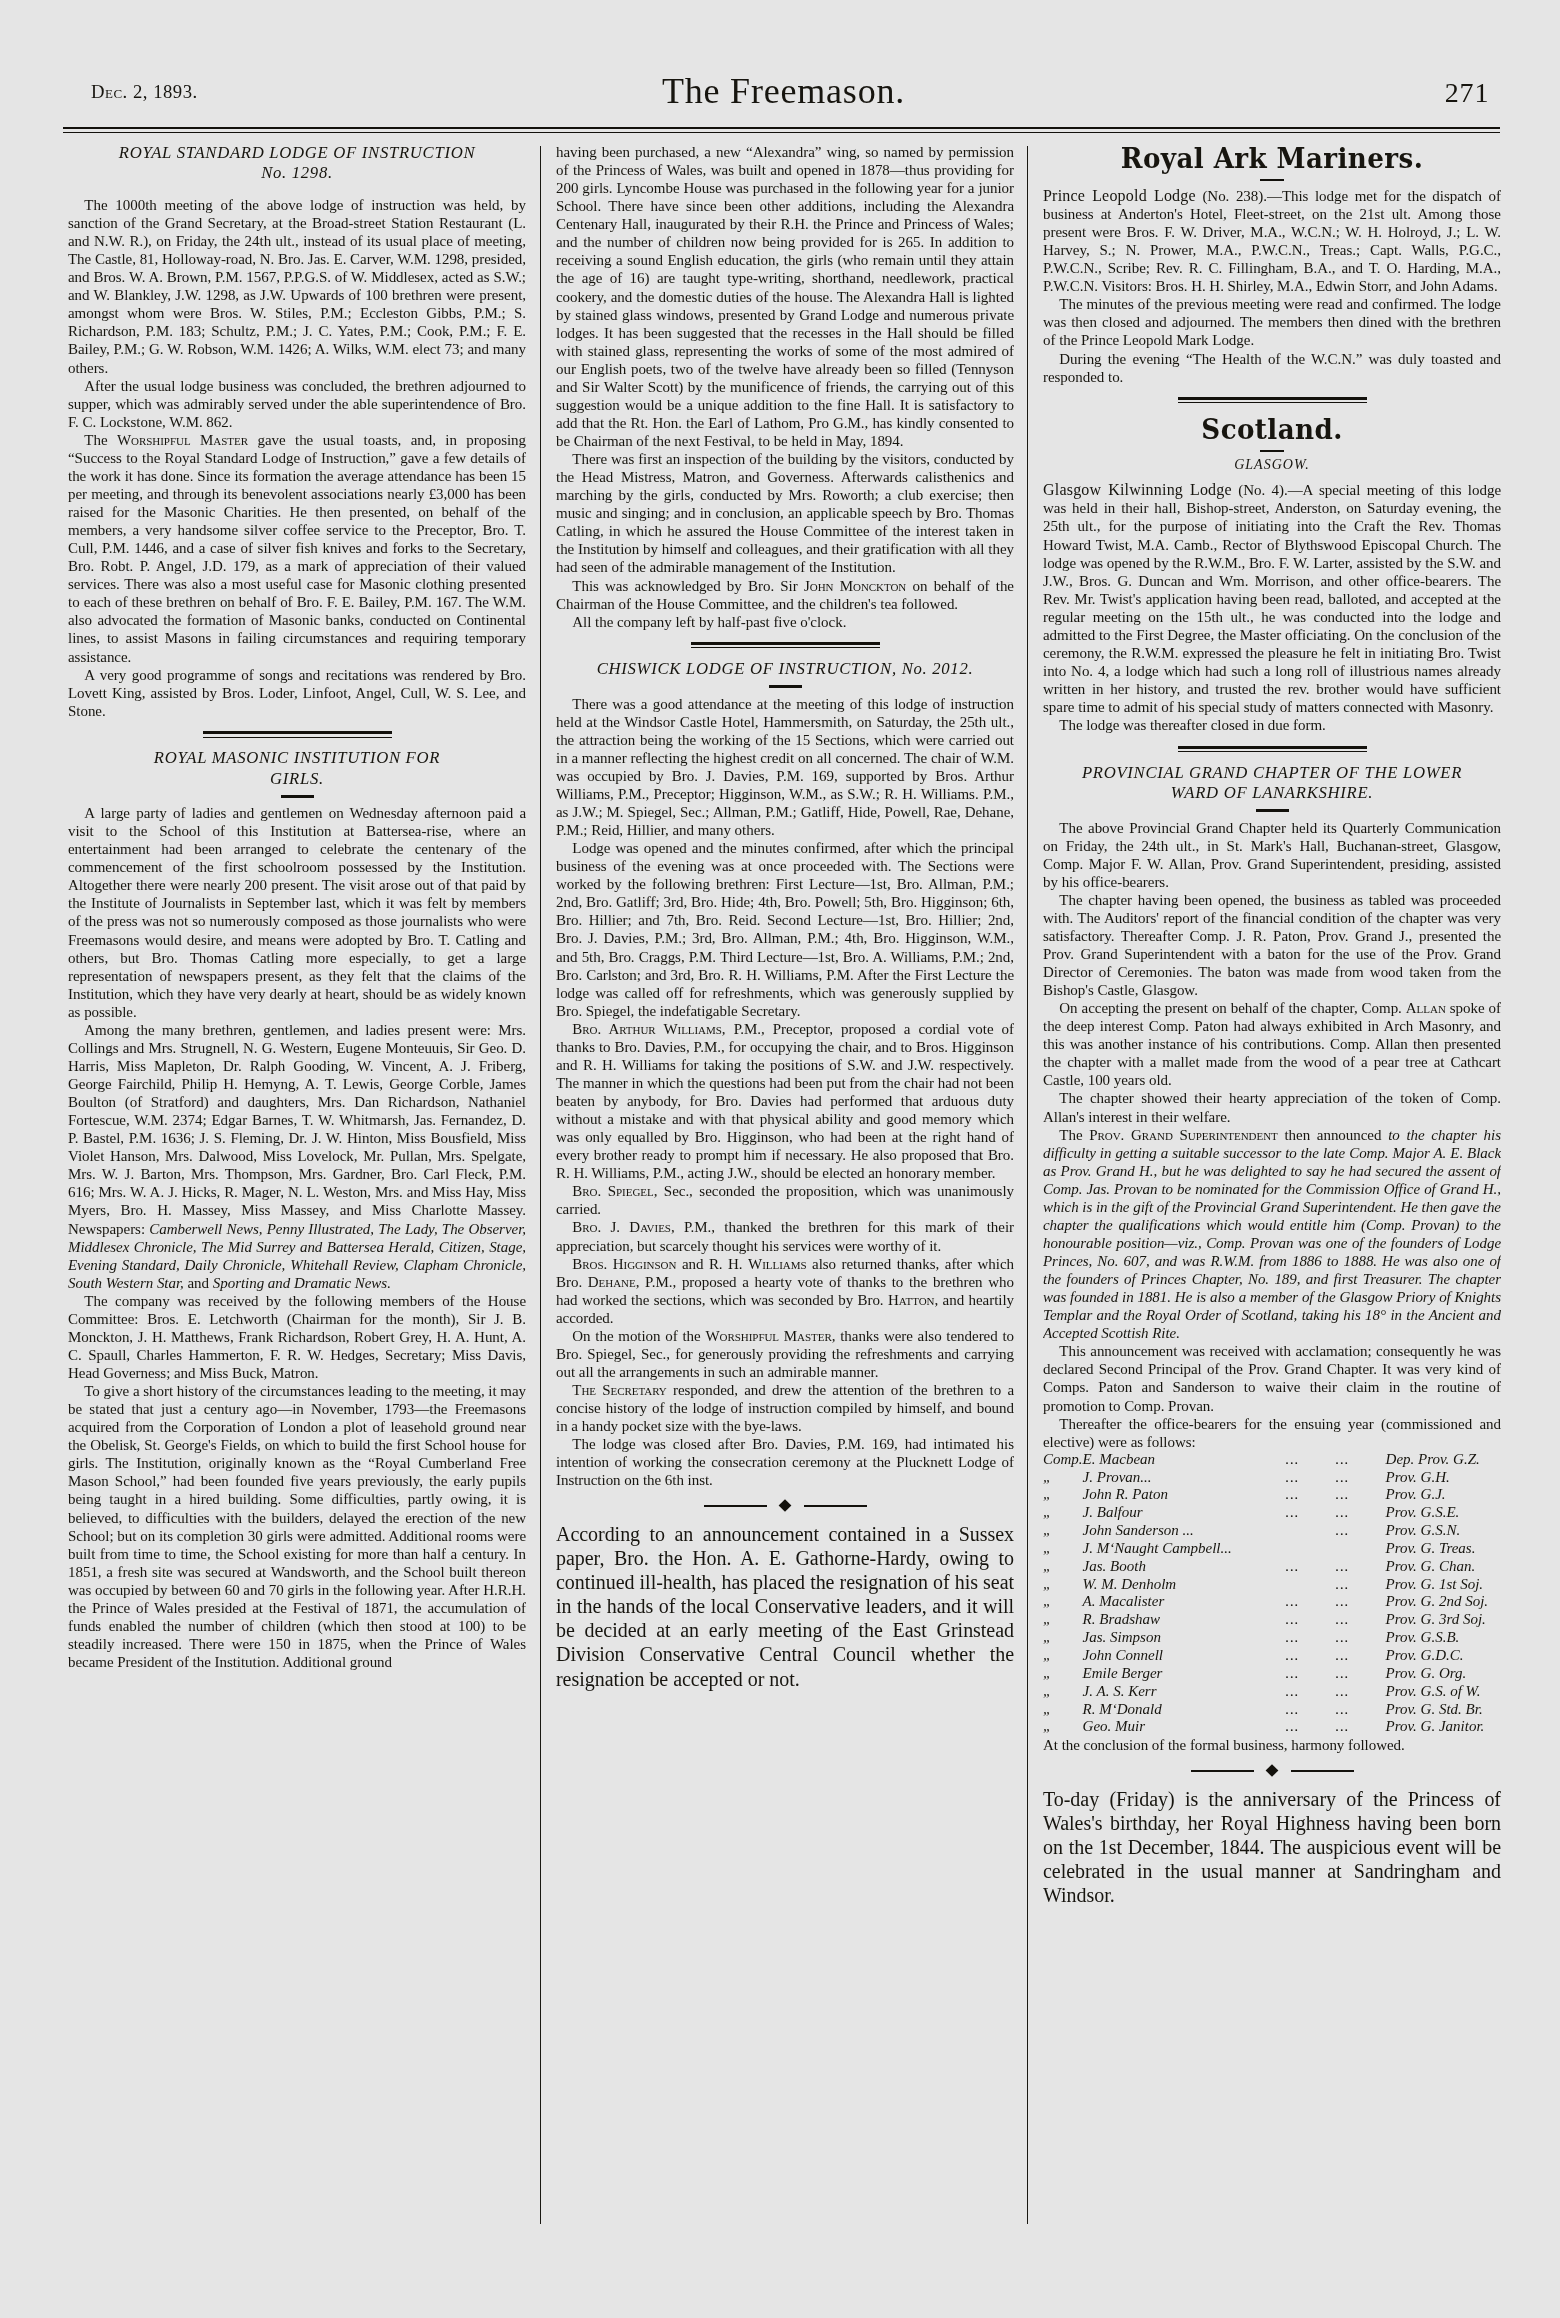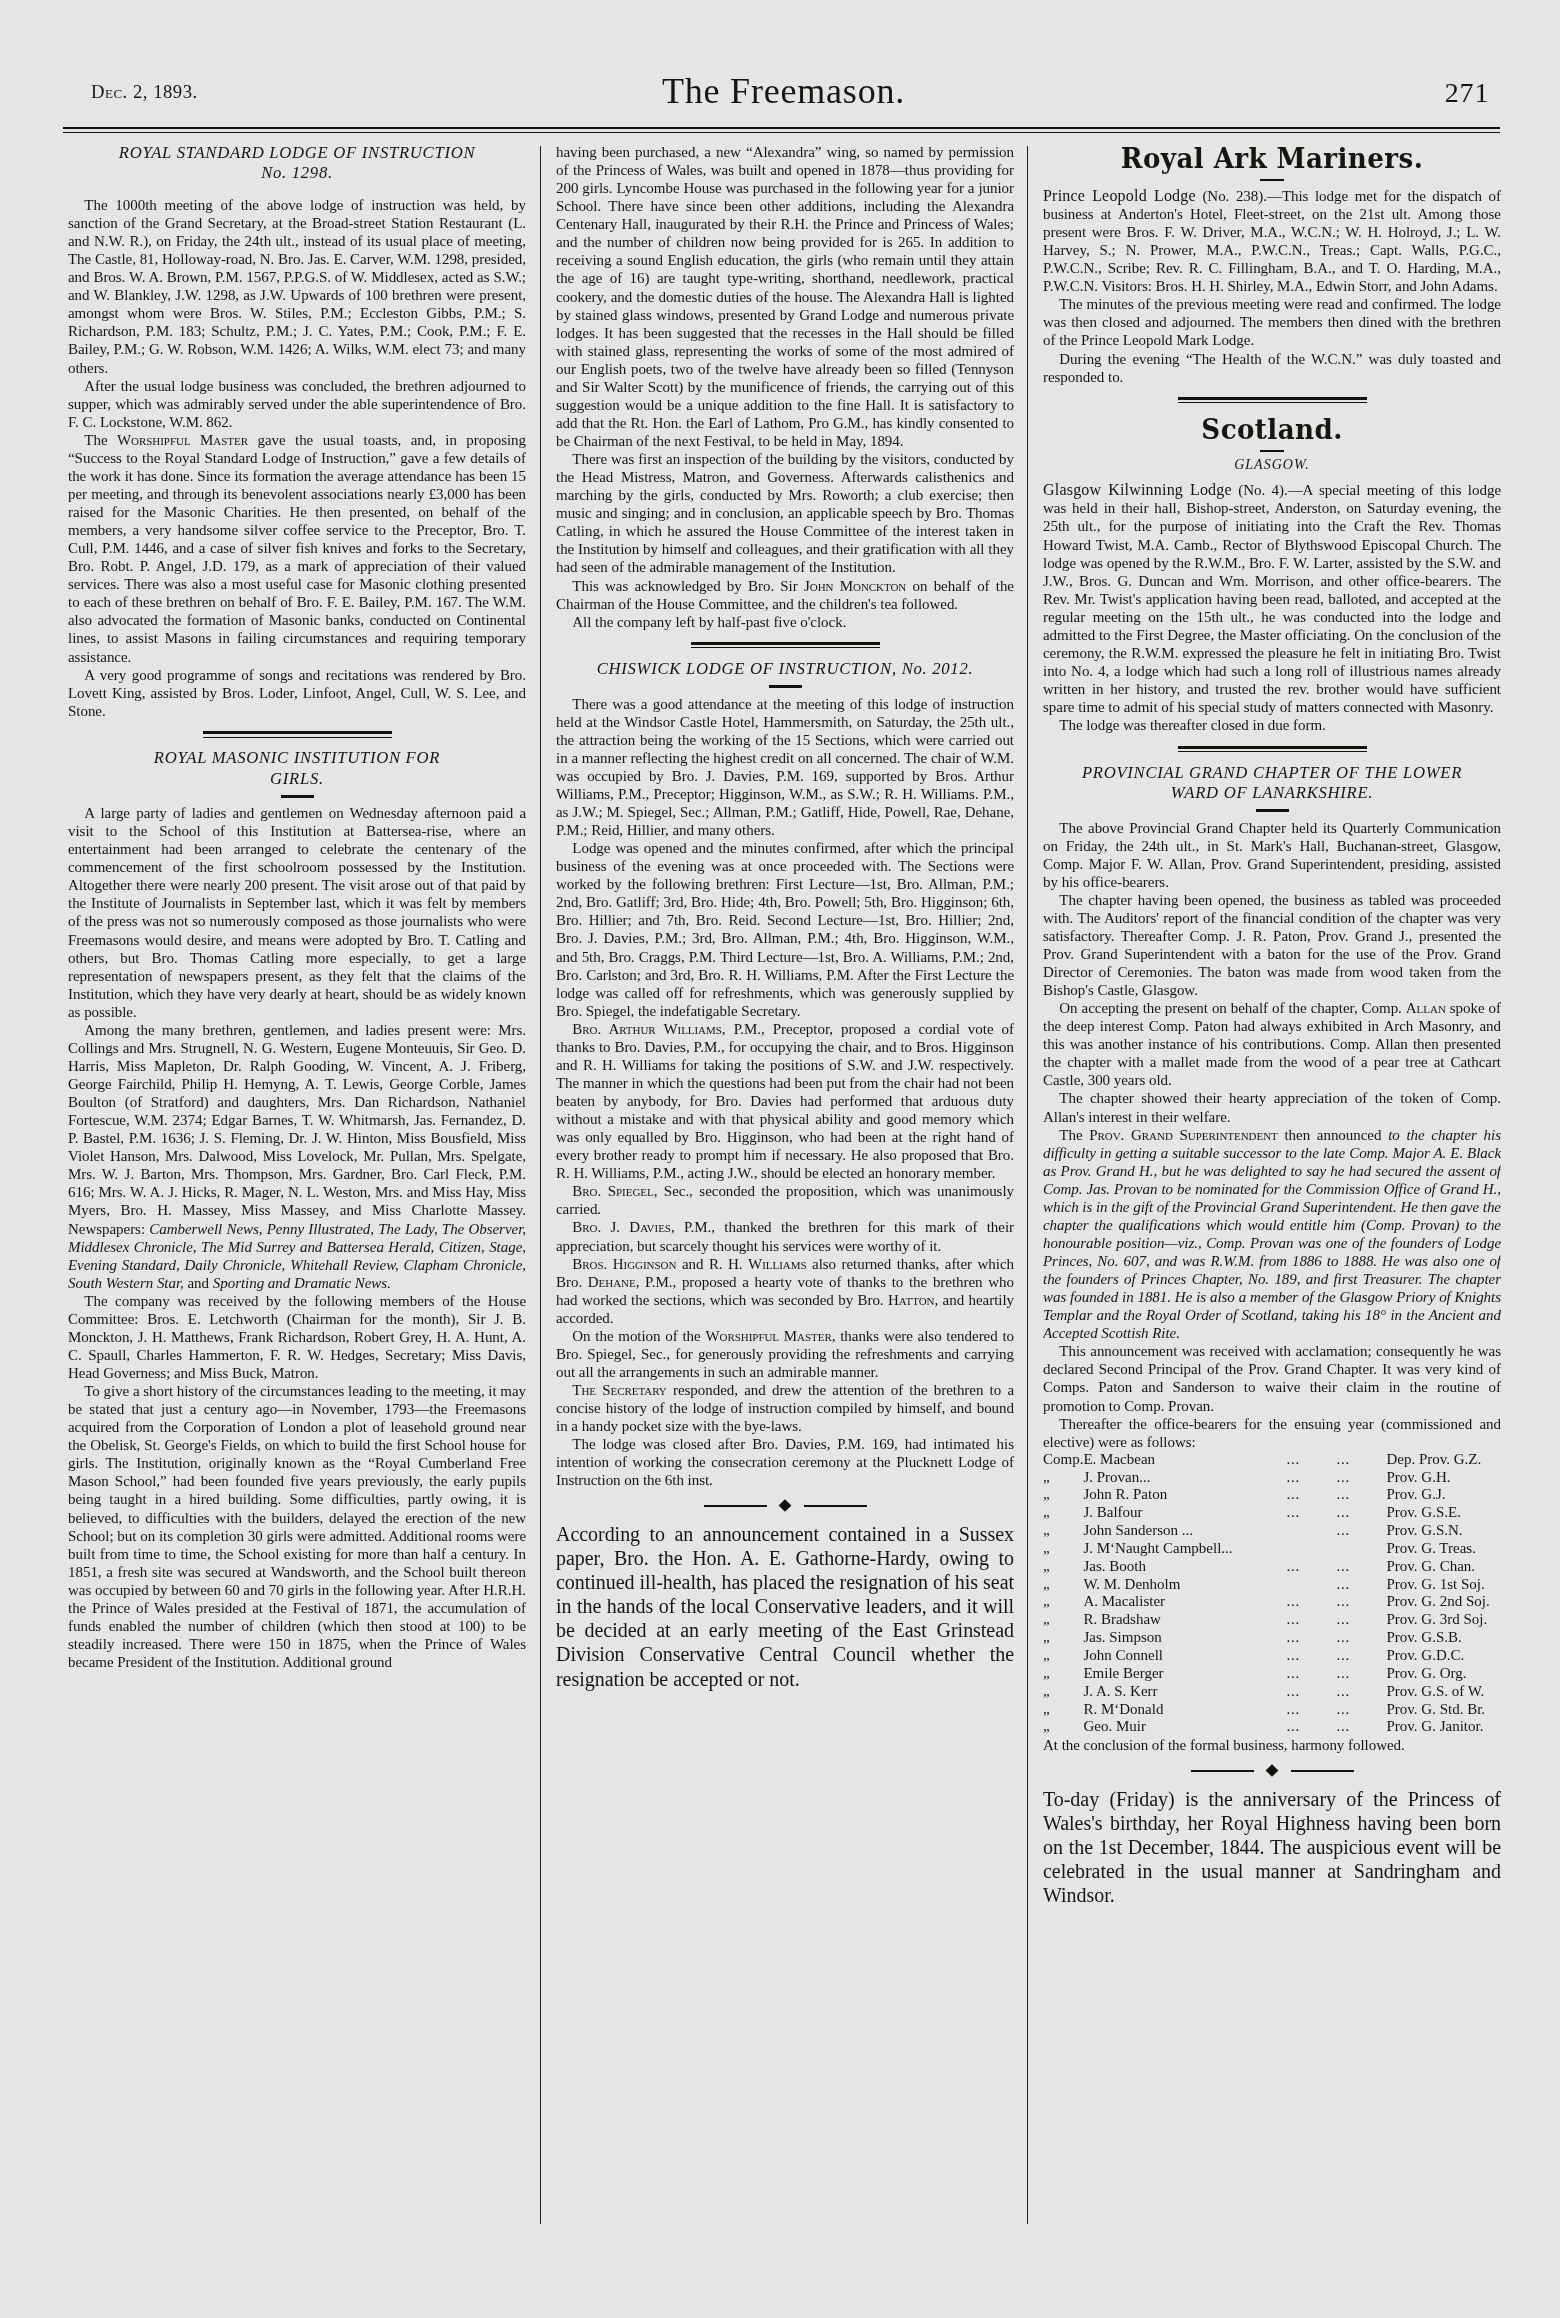--- a/index.html
+++ b/index.html
@@ -195,20 +195,21 @@
 
   i, em { font-style: italic; }
   .sc { font-variant: small-caps; }
 
   
   table.officers {
     border-collapse: collapse;
     width: 100%;
     font-size: 15px;
     line-height: 1.19;
+    font-style: italic;
   }
   table.officers td {
     padding: 0;
     vertical-align: bottom;
     white-space: nowrap;
   }
   td.oname { padding-left: 11.4px; width: 203px; }
   td.odots { text-align: left; width: 50px; color: #13110c; letter-spacing: 0.8px; }
   td.oroles { padding-left: 3.3px; }
   td.opref { width: 24.4px; text-align: left; }
@@ -308,21 +309,21 @@
       <div class="dbl-rule"></div>
 
       <h2 class="sec-head">
         <span>PROVINCIAL GRAND CHAPTER OF THE LOWER</span>
         <span class="ital-sub">WARD OF LANARKSHIRE.</span>
       </h2>
       <div class="short-rule"></div>
 
       <p>The above Provincial Grand Chapter held its Quarterly Communication on Friday, the 24th ult., in St. Mark's Hall, Buchanan-street, Glasgow, Comp. Major F. W. Allan, Prov. Grand Superintendent, presiding, assisted by his office-bearers.</p>
       <p>The chapter having been opened, the business as tabled was proceeded with. The Auditors' report of the financial condition of the chapter was very satisfactory. Thereafter Comp. J. R. Paton, Prov. Grand J., presented the Prov. Grand Superintendent with a baton for the use of the Prov. Grand Director of Ceremonies. The baton was made from wood taken from the Bishop's Castle, Glasgow.</p>
-      <p><span>On accepting the present on behalf of the chapter, Comp. </span><span class="sc">Allan</span><span> spoke of the deep interest Comp. Paton had always exhibited in Arch Masonry, and this was another instance of his contributions. Comp. Allan then presented the chapter with a mallet made from the wood of a pear tree at Cathcart Castle, 300 years old.</span></p>
+      <p><span>On accepting the present on behalf of the chapter, Comp. </span><span class="sc">Allan</span><span> spoke of the deep interest Comp. Paton had always exhibited in Arch Masonry, and this was another instance of his contributions. Comp. Allan then presented the chapter with a mallet made from the wood of a pear tree at Cathcart Castle, 100 years old.</span></p>
       <p>The chapter showed their hearty appreciation of the token of Comp. Allan's interest in their welfare.</p>
       <p><span>The </span><span class="sc">Prov. Grand Superintendent</span><span> then announced </span><i>to the chapter his difficulty in getting a suitable successor to the late Comp. Major A. E. Black as Prov. Grand H., but he was delighted to say he had secured the assent of Comp. Jas. Provan to be nominated for the Commission Office of Grand H., which is in the gift of the Provincial Grand Superintendent.  He then gave the chapter the qualifications which would entitle him (Comp. Provan) to the honourable position—viz., Comp. Provan was one of the founders of Lodge Princes, No. 607, and was R.W.M. from 1886 to 1888.  He was also one of the founders of Princes Chapter, No. 189, and first Treasurer.  The chapter was founded in 1881.  He is also a member of the Glasgow Priory of Knights Templar and the Royal Order of Scotland, taking his 18° in the Ancient and Accepted Scottish Rite.</i></p>
       <p>This announcement was received with acclamation; consequently he was declared Second Principal of the Prov. Grand Chapter.  It was very kind of Comps. Paton and Sanderson to waive their claim in the routine of promotion to Comp. Provan.</p>
       <p>Thereafter the office-bearers for the ensuing year (commissioned and elective) were as follows:</p>
 
       <table class="officers">
         <tbody>
           <tr>
               <td class="opref">Comp.</td>
               <td class="oname">E. Macbean</td>

